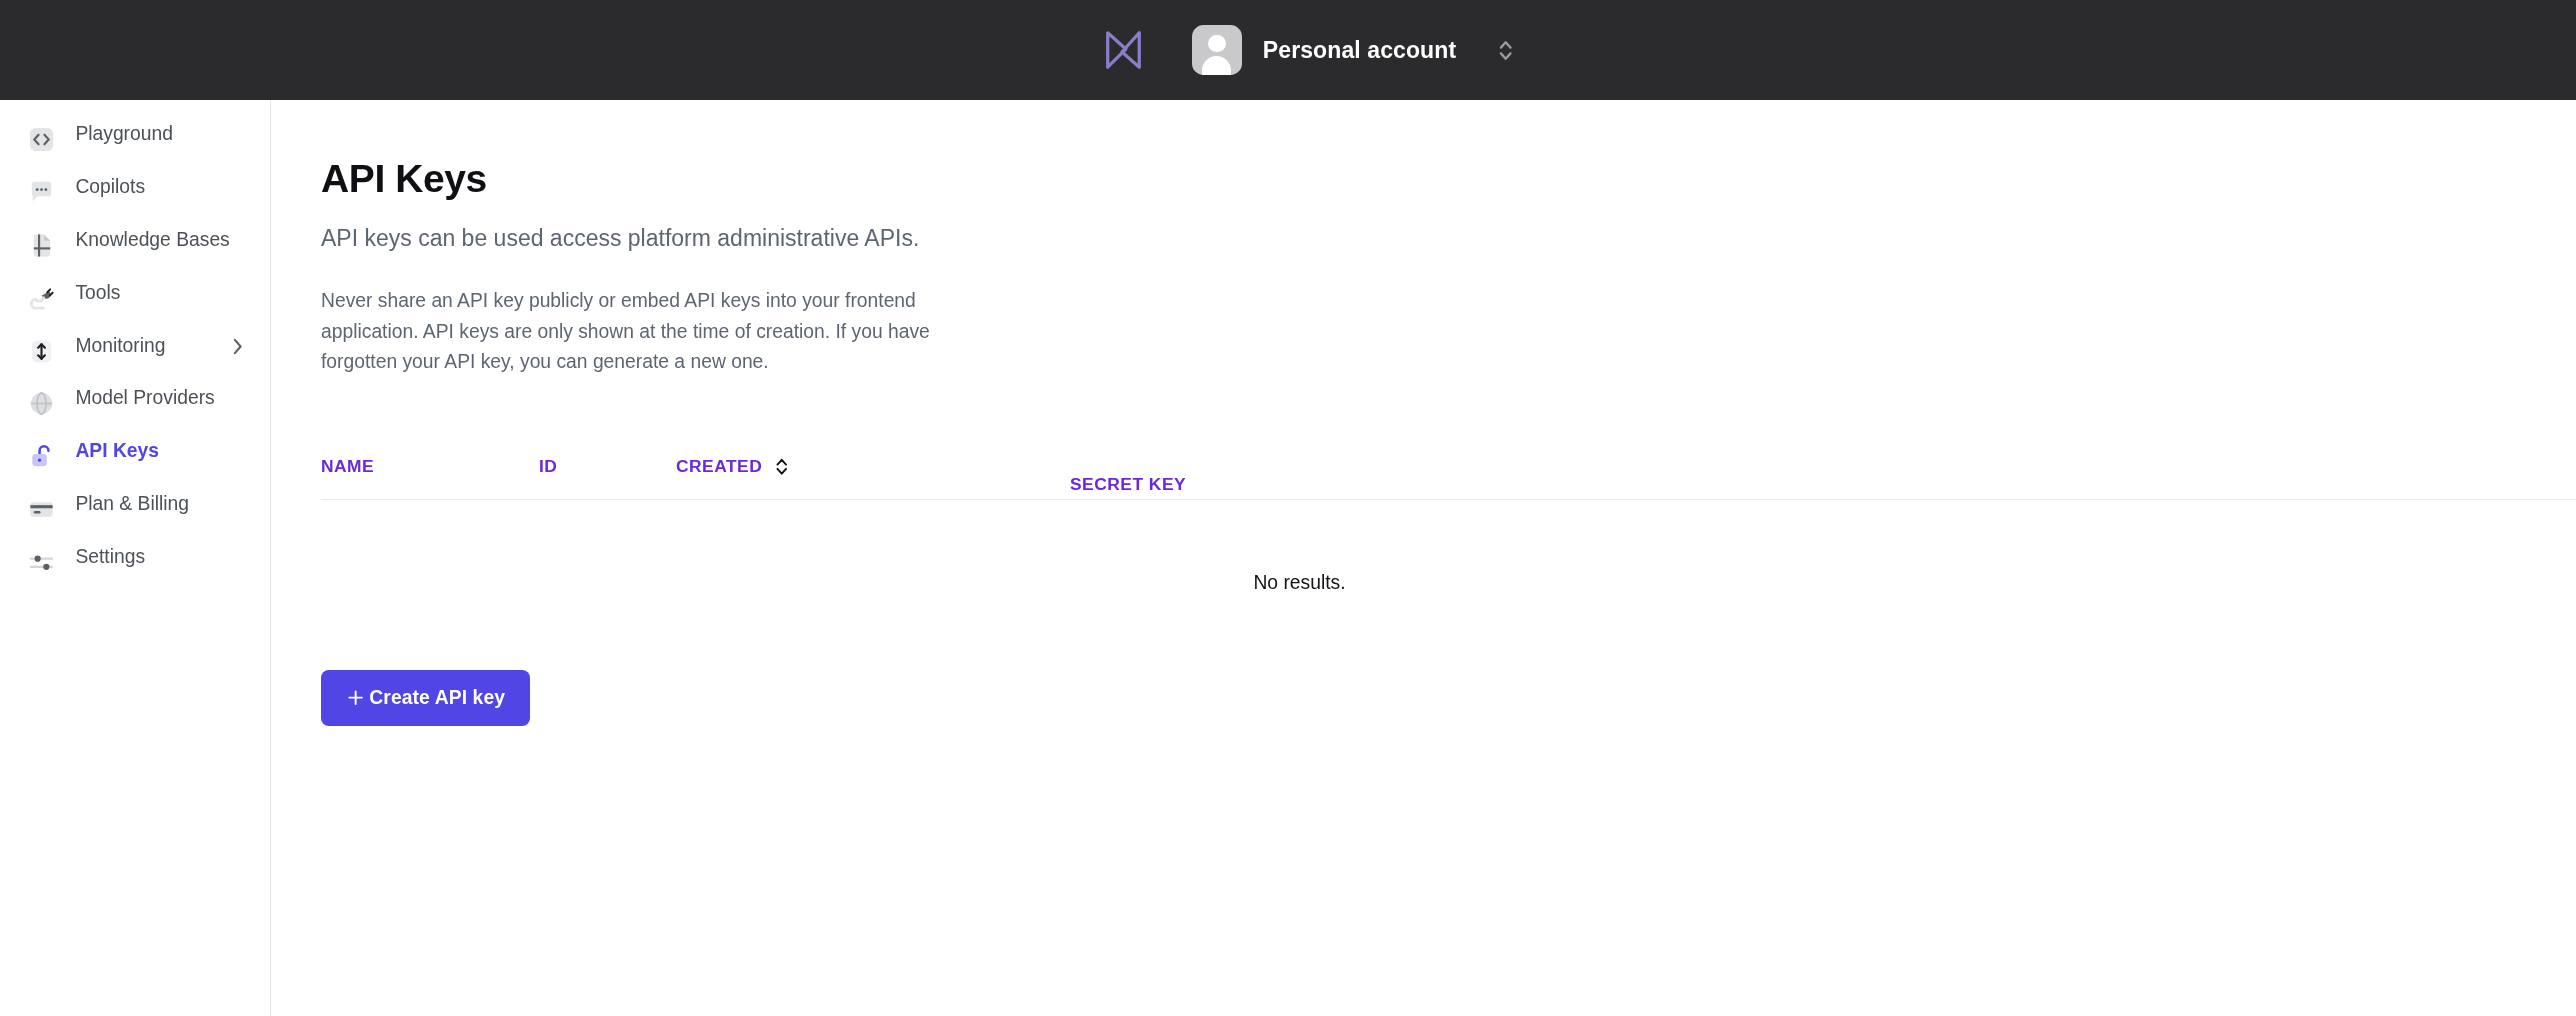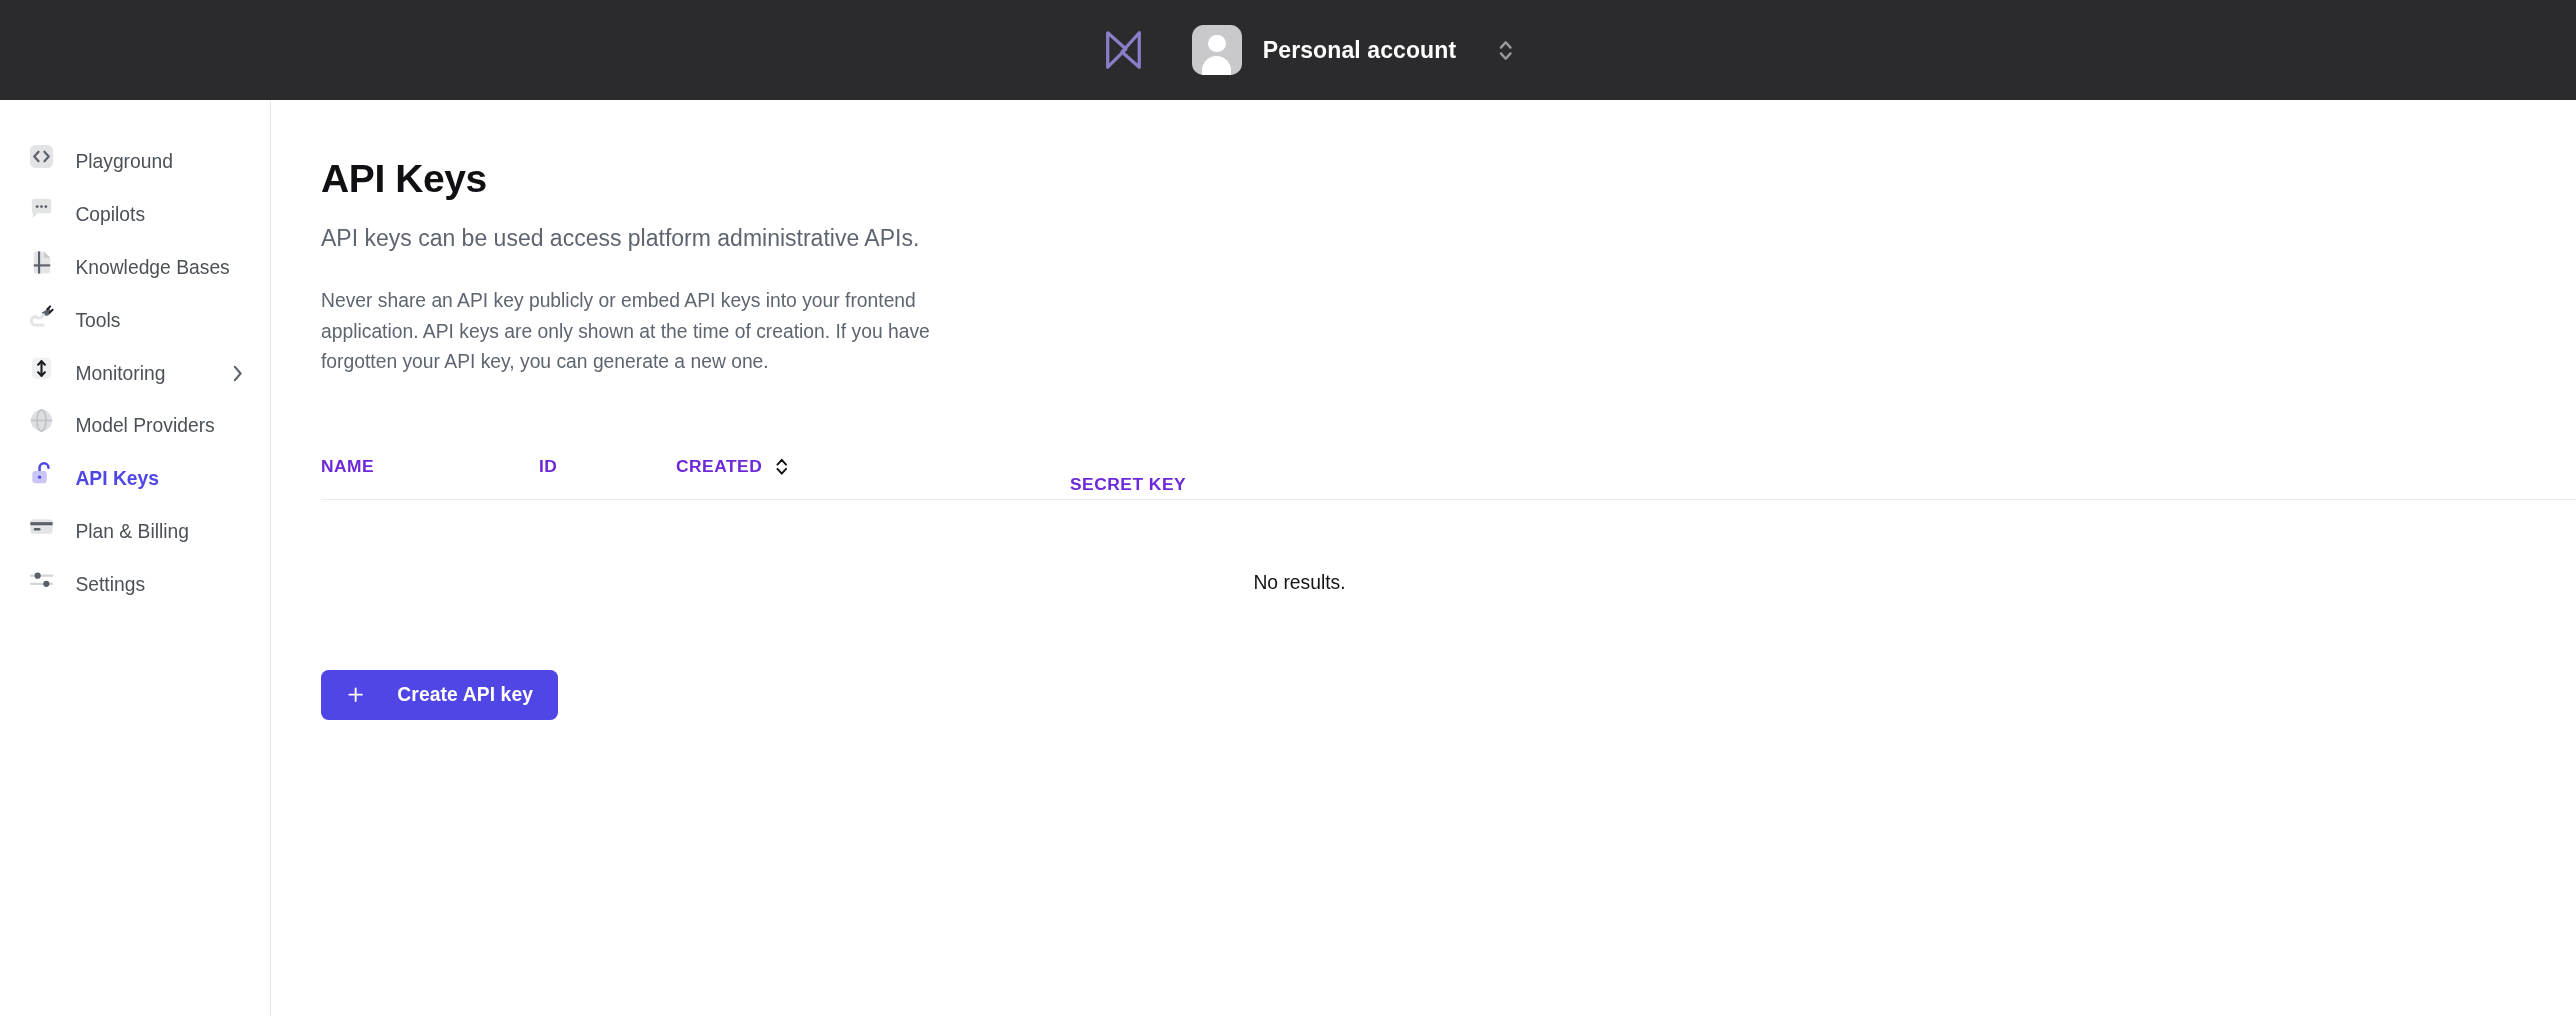--- a/index.html
+++ b/index.html
@@ -86,21 +86,21 @@
   
   .sidebar {
     width: 271px;
     flex: none;
     border-right: 1px solid #e6e6e8;
     background: #ffffff;
     padding-top: 23px;
   }
   .nav-item {
     display: flex;
-    align-items: flex-end;
+    align-items: flex-start;
     height: 50px;
     padding-left: 25px;
     padding-right: 21px;
     cursor: pointer;
     position: relative;
   }
   .nav-icon {
     width: 33px;
     height: 33px;
     flex: none;
@@ -191,26 +191,26 @@
   .empty-text {
     font-size: 19.3px;
     color: #131318;
   }
 
   
   .btn-row { margin-top: 3.9px; }
   .btn-create {
     display: inline-flex;
     align-items: center;
-    gap: 32px;
+    gap: 4px;
     background: #4f46e5;
     color: #ffffff;
     border: none;
     border-radius: 7.7px;
-    height: 50px;
+    height: 56px;
     padding: 0 25px;
     font-size: 19.3px;
     font-weight: bold;
     font-family: "Liberation Sans", sans-serif;
     cursor: pointer;
     letter-spacing: 0.1px;
   }
   .plus-ic { display: flex; align-items: center; justify-content: center; }
 </style>
 </head>

